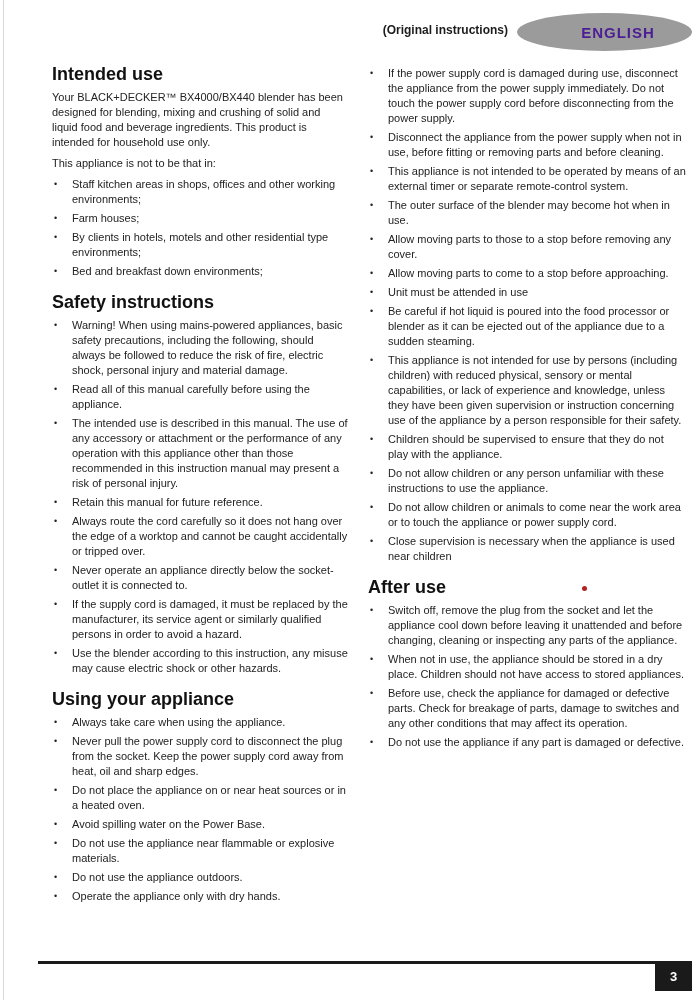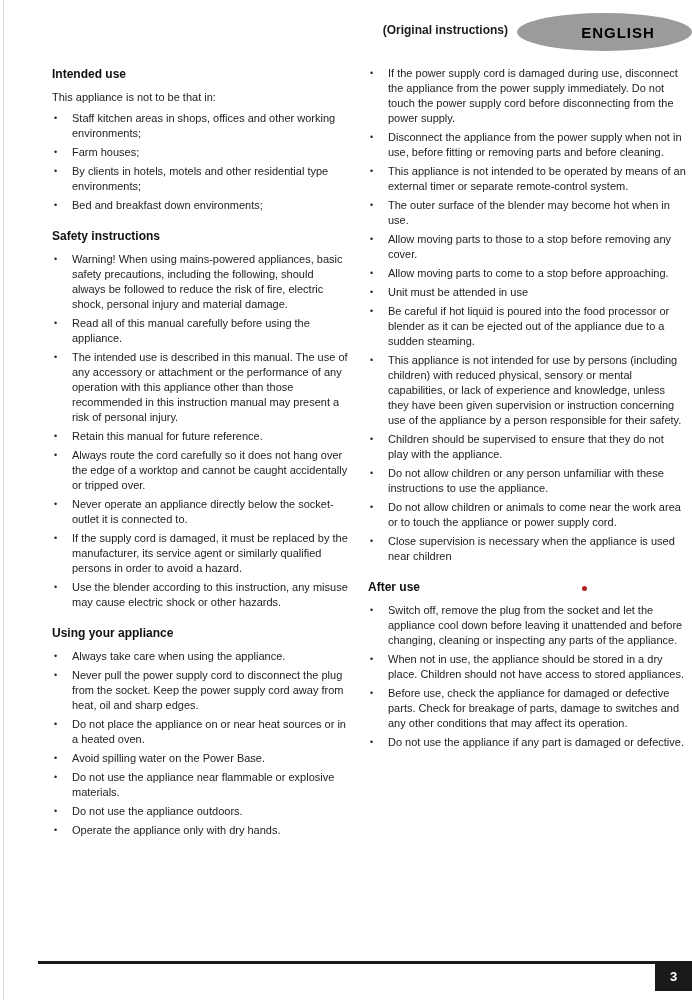--- a/index.html
+++ b/index.html
@@ -10,29 +10,29 @@
   .left-edge { position:absolute; left:3px; top:0; bottom:0; width:1px; background:#d9d9d9; }
 
   
   .header { position:absolute; top:12px; left:0; right:0; height:40px;text-align:right; }
   .orig { position:absolute; right:184px; top:11px; font-size:12px; font-weight:bold; color:#1c1c1c; white-space:nowrap; }
   .badge {
     position:absolute; right:0; top:1px; width:175px; height:38px;
     background:#9b9b9b; border-radius:50%;
     display:flex; align-items:center; justify-content:center;
   }
-  .badge span { color:#000000; font-weight:bold; font-size:15px; letter-spacing:1px;padding-left:27px; }
+  .badge span { color:#4c1d95; font-weight:bold; font-size:15px; letter-spacing:1px;padding-left:27px; }
 
   
   .columns { position:absolute; top:66px; left:52px; width:634px; display:flex; }
   .col { font-size:11px; line-height:15px; }
   .col-left  { width:296px; margin-right:20px; }
   .col-right { width:318px; }
 
-  h2 { font-size:12px; line-height:17px; font-weight:bold; color:#111111; margin:15px 0 7px 0; }
+  h2 { font-size:18px; line-height:17px; font-weight:bold; color:#111111; margin:15px 0 7px 0; }
   .col h2:first-child, .col .h-row:first-child { margin-top:0; }
   p  { margin:0 0 6px 0; }
 
   .bullets { margin:0 0 2px 0; }
   .bullet { display:flex; margin:0 0 4px 0; }
   .bullet .dot { width:20px; flex:0 0 20px; font-size:9px; line-height:15px; padding-left:2px; box-sizing:border-box; }
   .bullet .txt { flex:1; }
 
   .h-row { position:relative; margin:15px 0 7px 0; }
   .h-row h2 { margin:0; }
@@ -56,20 +56,21 @@
     <span class="orig">(Original instructions)</span>
     <div class="badge">
       <span>ENGLISH</span>
     </div>
   </div>
 
   <div class="columns">
 
     <div class="col col-left">
       <h2>Intended use</h2>
+      <p>Your BLACK+DECKER™ BX4000/BX440 blender has been designed for blending, mixing and crushing of solid and liquid food and beverage ingredients. This product is intended for household use only.</p>
       <p>This appliance is not to be that in:</p>
 
       <div class="bullets">
         <div class="bullet">
             <span class="dot">•</span>
             <span class="txt">Staff kitchen areas in shops, offices and other working environments;</span>
           </div>
         <div class="bullet">
             <span class="dot">•</span>
             <span class="txt">Farm houses;</span>

